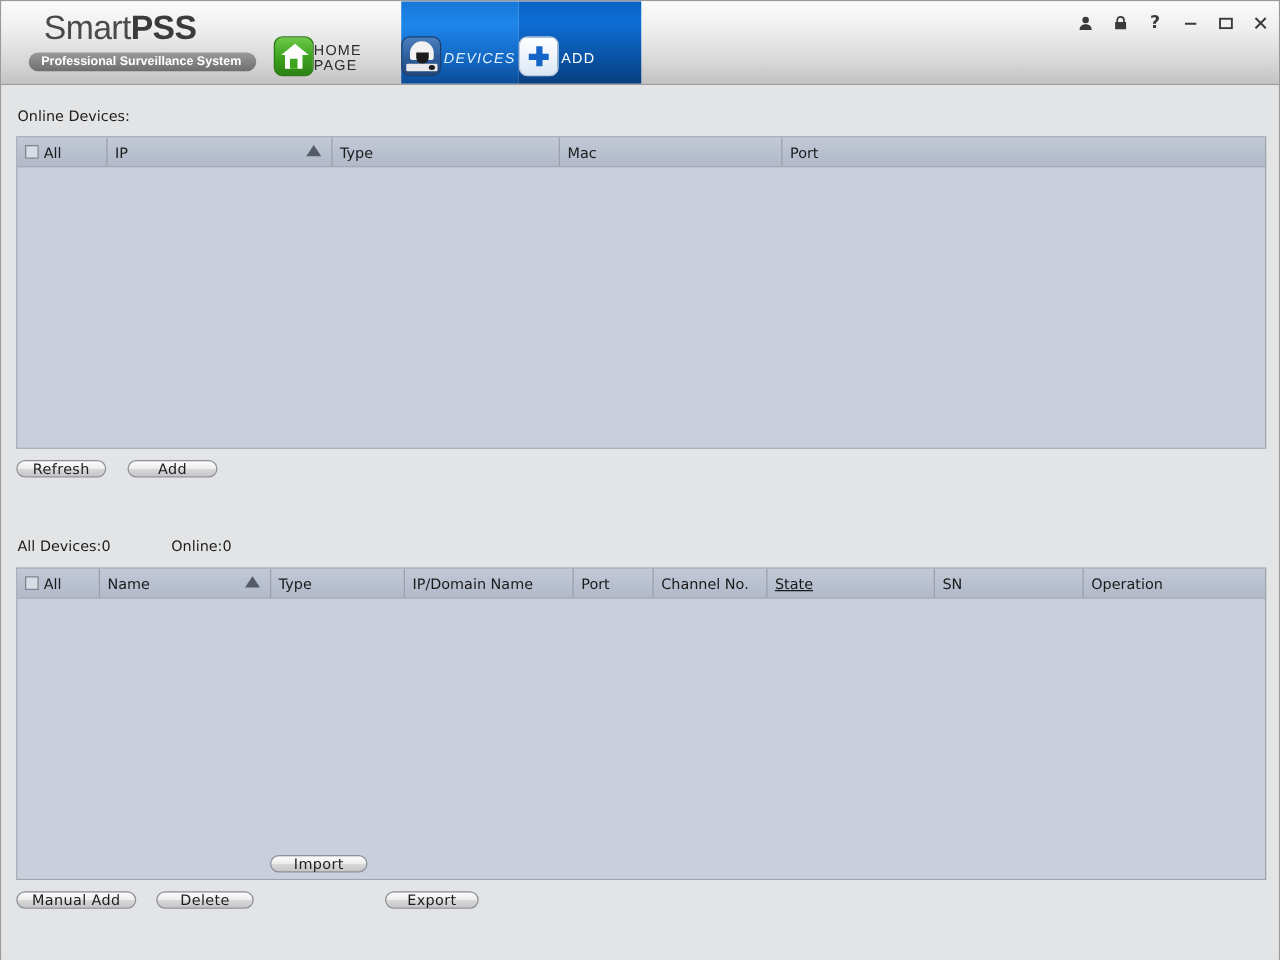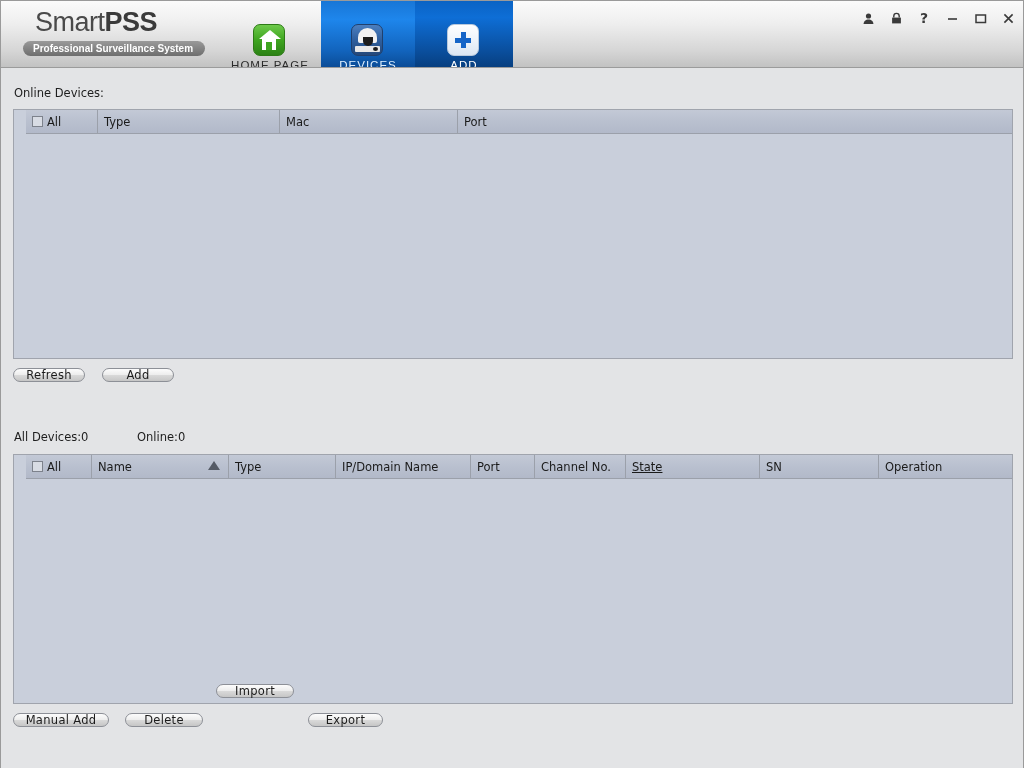--- a/index.html
+++ b/index.html
@@ -65,21 +65,21 @@
     left: 218px;
     top: 0;
     height: 66px;
     display: flex;
   }
   .tab {
     width: 94px;
     height: 66px;
     box-sizing: border-box;
     display: flex;
-    flex-direction: column;
+    flex-direction: row;
     align-items: center;
     justify-content: flex-start;
     padding-top: 23px;
     cursor: pointer;
     position: relative;
   }
   .tab.home {
     background: transparent;
     width: 102px;
   }
@@ -91,21 +91,21 @@
     background: linear-gradient(to bottom, #0a63c4 0%, #0e6ed6 25%, #0a4f9e 75%, #073f80 100%);
     width: 98px;
   }
   .tab-label {
     font-size: 11.5px;
     letter-spacing: 1px;
     font-family: "Liberation Sans", sans-serif;
     margin-top: 3px;
   }
   .tab.home .tab-label { color: #2b2b2b; }
-  .tab.devices .tab-label { color: #dff0ff; }
+  .tab.devices .tab-label { color: #dff0ff; font-style: italic; }
   .tab.add .tab-label { color: #ffffff; }
 
   .tab-icon { width: 34px; height: 34px; position: relative; }
 
   
   .icon-home {
     width: 32px; height: 32px;
     border-radius: 7px;
     background: linear-gradient(to bottom, #6dc94a 0%, #3ea51f 50%, #2c8215 100%);
     border: 1px solid #2d7a16;
@@ -216,21 +216,20 @@
     color: #1d1d1d;
     font-family: "DejaVu Sans", sans-serif;
     text-align: center;
   }
 
   .grid {
     position: absolute;
     box-sizing: border-box;
     border: 1px solid #a0a4ad;
     background: #c9cfdb;
-    padding-left: 12px;
   }
   .grid-head {
     display: flex;
     height: 24px;
     background: linear-gradient(to bottom, #c3c9d6 0%, #b9c0cf 50%, #b2b9c9 100%);
     border-bottom: 1px solid #9ba0aa;
     box-sizing: border-box;
   }
   .gh {
     box-sizing: border-box;
@@ -368,20 +367,24 @@
   <div class="content">
 
     <div class="section-label" style="left:13px; top:18px;">Online Devices:</div>
 
     <div class="grid" style="left:12px; top:41px; width:1000px; height:250px;">
       <div class="grid-head">
         <div class="gh" style="width:72px;">
           <span class="cb"></span>
           <span>All</span>
         </div>
+        <div class="gh" style="width:180px;">
+          <span>IP</span>
+          <span class="sort"></span>
+        </div>
         <div class="gh" style="width:182px;">
           <span>Type</span>
         </div>
         <div class="gh" style="width:178px;">
           <span>Mac</span>
         </div>
         <div class="gh" style="flex:1;">
           <span>Port</span>
         </div>
       </div>

